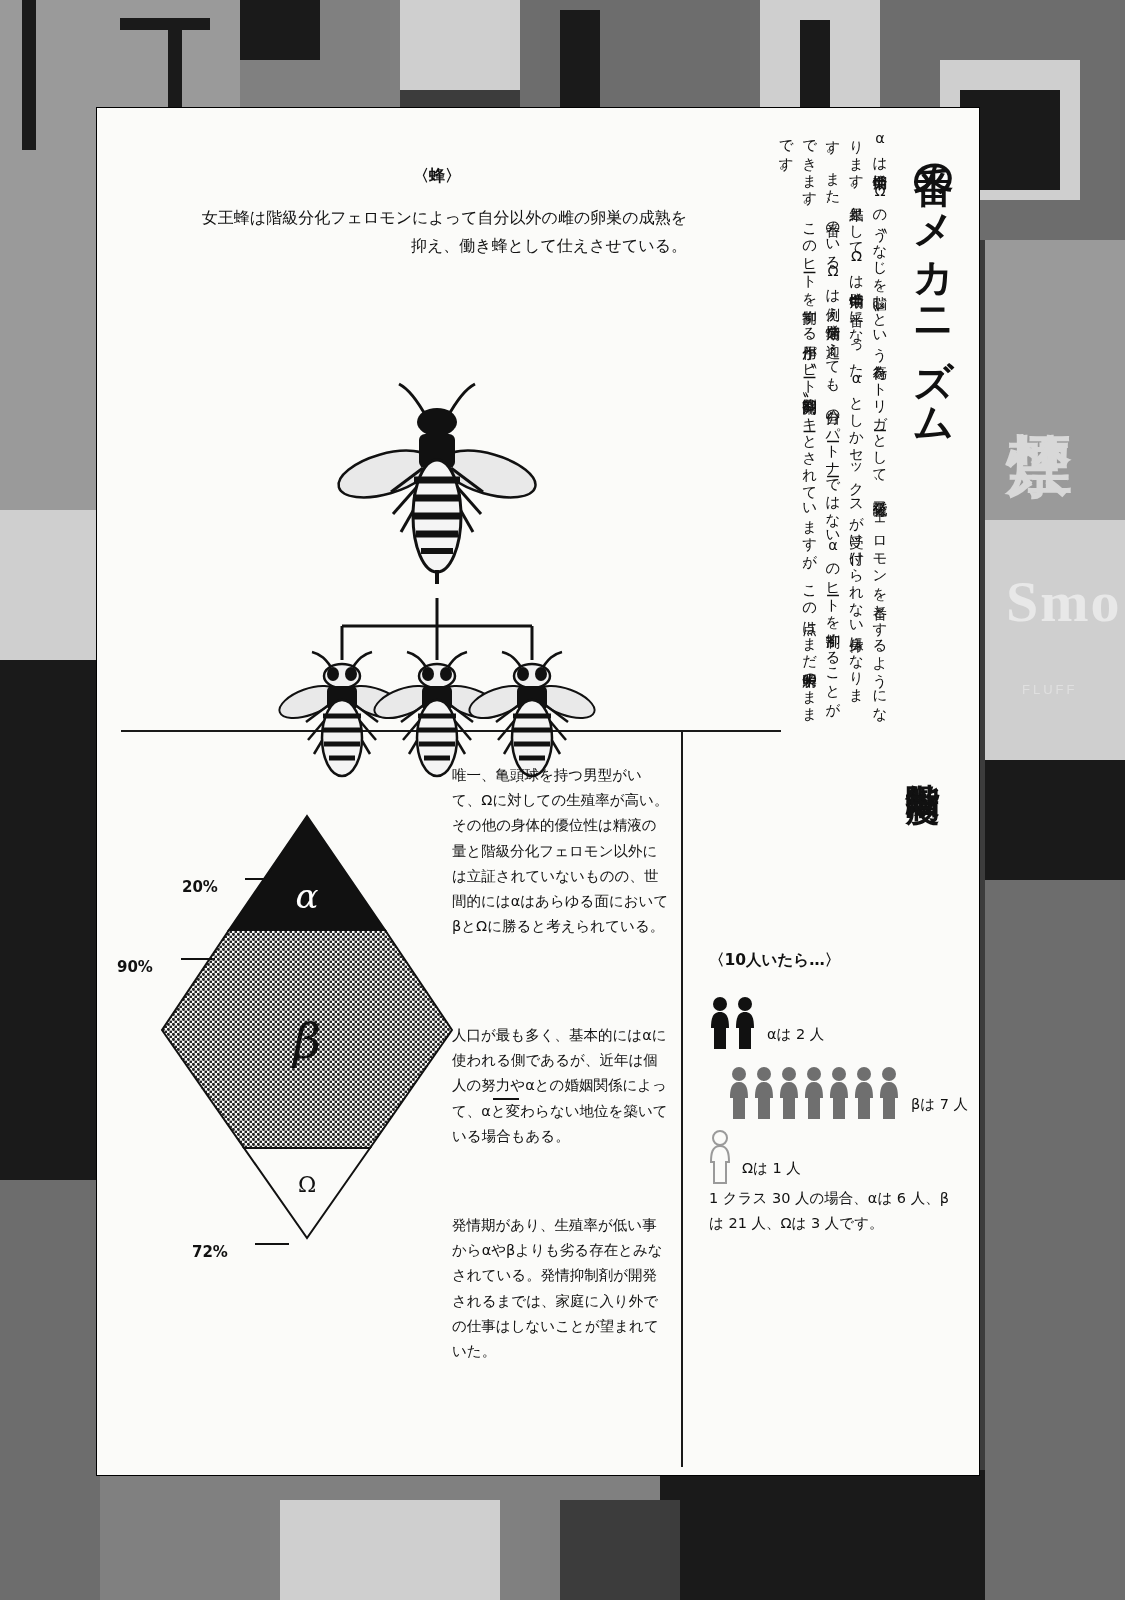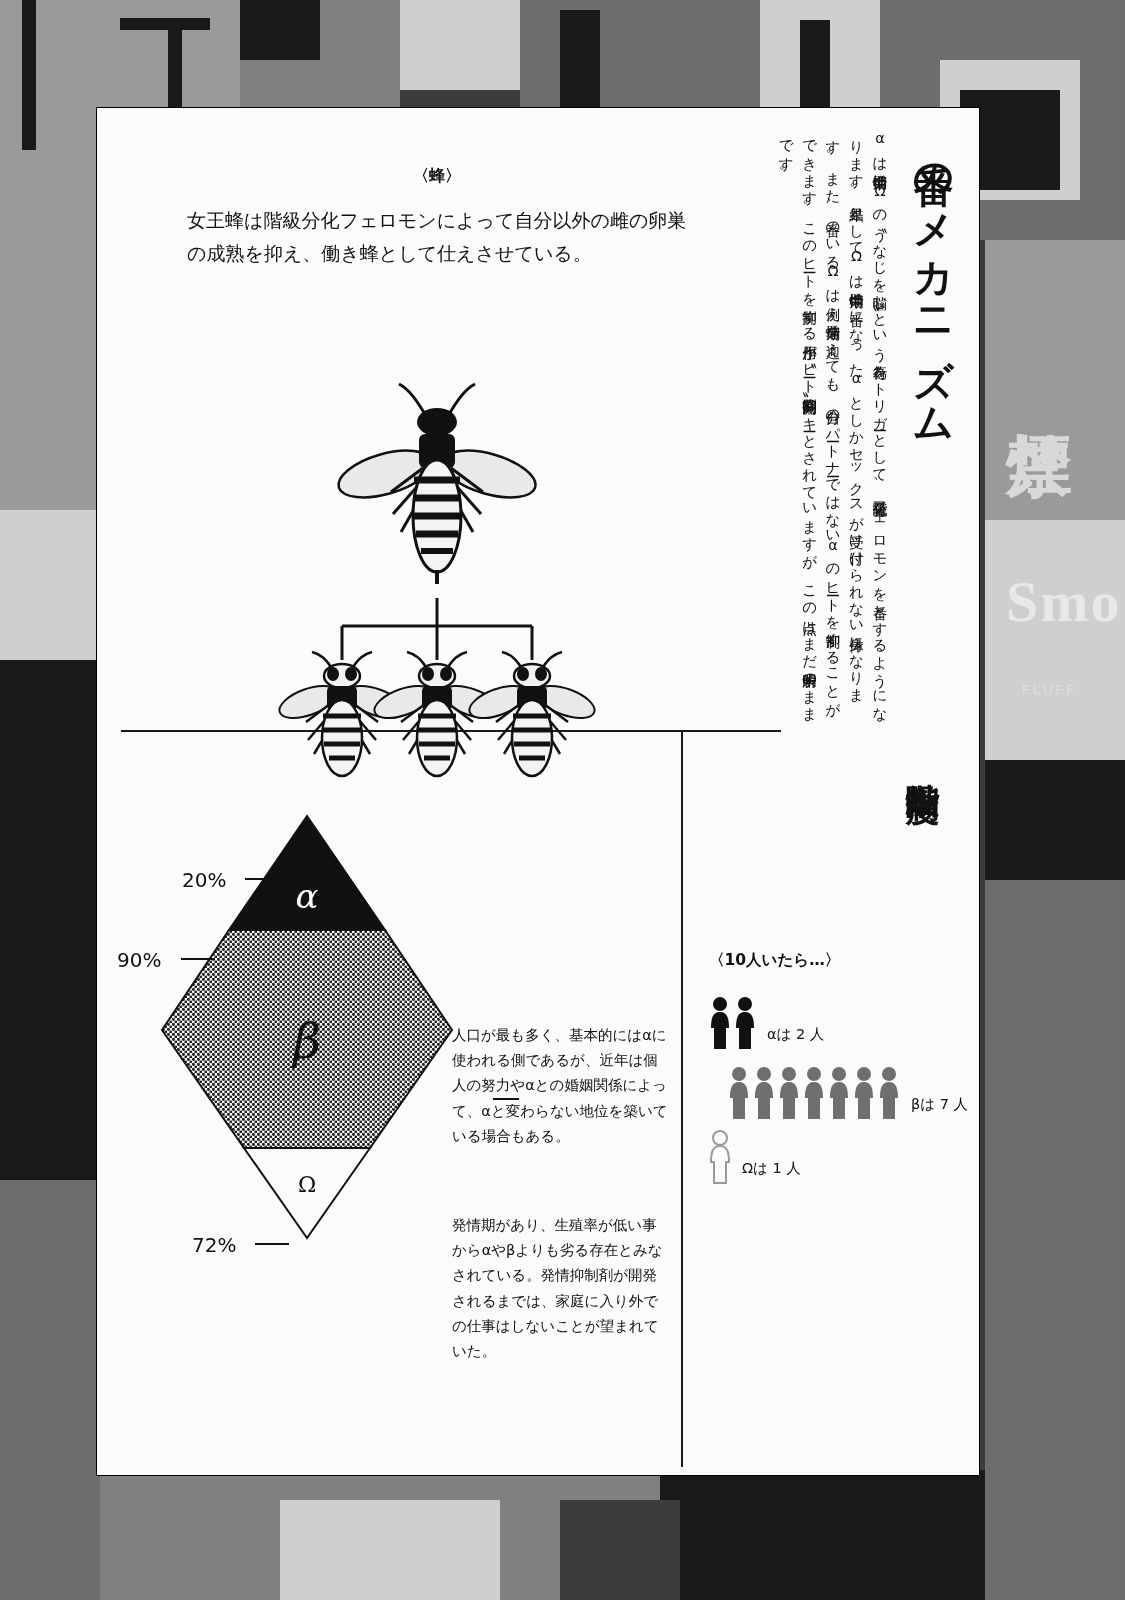--- a/index.html
+++ b/index.html
@@ -50,21 +50,21 @@
     font-size:14.5px;line-height:1.62;color:#111;letter-spacing:0.5px;
   }
   
   #bee-head{
     position:absolute;left:60px;top:58px;width:560px;text-align:center;
     font-size:16px;font-weight:bold;color:#111;
     font-family:"DejaVu Sans",sans-serif;
   }
   #bee-caption{
     position:absolute;left:90px;top:96px;width:500px;
-    font-size:19px;line-height:1.72;color:#111;text-align:left;
+    font-size:16px;line-height:1.72;color:#111;text-align:right;
     font-family:"DejaVu Sans",sans-serif;
   }
   #bee-art{position:absolute;left:40px;top:200px;width:600px;height:480px;}
   
   #class-title{
     position:absolute;right:38px;top:648px;
     font-size:34px;font-weight:bold;line-height:1.08;letter-spacing:2px;color:#111;
   }
   #ten-head{
     position:absolute;left:612px;top:842px;font-size:15.5px;font-weight:bold;color:#111;
@@ -76,22 +76,23 @@
   #class-note{
     position:absolute;left:612px;top:1078px;width:240px;
     font-size:14.5px;line-height:1.72;color:#111;
     font-family:"DejaVu Sans",sans-serif;
   }
   .para{
     position:absolute;width:218px;font-size:14.5px;line-height:1.74;color:#111;
     font-family:"DejaVu Sans",sans-serif;
   }
   .pctlabel{
-    position:absolute;font-size:20px;font-weight:normal;color:#111;
-    font-family:"DejaVu Sans",sans-serif;
+    position:absolute;font-size:15px;font-weight:bold;color:#111;
+    font-family:"DejaVu Sans",sans-serif;
+    margin-top:10px;
   }
   .tick{position:absolute;background:#111;height:2px;}
   #diamond-wrap{position:absolute;left:55px;top:700px;width:320px;height:460px;}
 </style>
 </head>
 <body>
 
 <div id="bg">
   <div class="bgshape g3" style="left:0;top:0;width:1125px;height:1600px"></div>
   <div class="bgshape g1" style="left:0;top:0;width:240px;height:150px"></div>
@@ -274,20 +275,21 @@
   </div>
 
   <div class="pctlabel" style="left:85px;top:760px">20%</div>
   <div class="tick" style="left:148px;top:770px;width:34px"></div>
   <div class="pctlabel" style="left:20px;top:840px">90%</div>
   <div class="tick" style="left:84px;top:850px;width:34px"></div>
   <div class="pctlabel" style="left:95px;top:1125px">72%</div>
   <div class="tick" style="left:158px;top:1135px;width:34px"></div>
   <div class="tick" style="left:396px;top:990px;width:26px"></div>
 
+  <div class="para" style="left:355px;top:655px">唯一、亀頭球を持つ男型がいて、Ωに対しての生殖率が高い。その他の身体的優位性は精液の量と階級分化フェロモン以外には立証されていないものの、世間的にはαはあらゆる面においてβとΩに勝ると考えられている。</div>
   <div class="para" style="left:355px;top:1105px">発情期があり、生殖率が低い事からαやβよりも劣る存在とみなされている。発情抑制剤が開発されるまでは、家庭に入り外での仕事はしないことが望まれていた。</div>
   <div class="para" style="left:355px;top:915px">人口が最も多く、基本的にはαに使われる側であるが、近年は個人の努力やαとの婚姻関係によって、αと変わらない地位を築いている場合もある。</div>
 
   <div id="ten-head">〈10人いたら…〉</div>
 
   <div class="people-row" style="left:612px;top:888px">
     <svg width="22" height="54" viewBox="0 0 22 54">
         <circle cx="11" cy="8" r="7" fill="#111"></circle>
         <path d="M11 16 C3 16 2 24 2 32 L5 32 L5 53 L17 53 L17 32 L20 32 C20 24 19 16 11 16Z" fill="#111"></path>
       </svg>
@@ -331,13 +333,14 @@
   </div>
 
   <div class="people-row" style="left:612px;top:1022px">
     <svg width="22" height="54" viewBox="0 0 22 54">
         <circle cx="11" cy="8" r="7" fill="none" stroke="#9a9a9a" stroke-width="2"></circle>
         <path d="M11 16 C3 16 2 24 2 32 L5 32 L5 53 L17 53 L17 32 L20 32 C20 24 19 16 11 16Z" fill="none" stroke="#9a9a9a" stroke-width="2"></path>
       </svg>
     <span class="plabel">Ωは 1 人</span>
   </div>
 
+  <div id="class-note">1 クラス 30 人の場合、αは 6 人、βは 21 人、Ωは 3 人です。</div>
 </div>
 
 </body></html>

